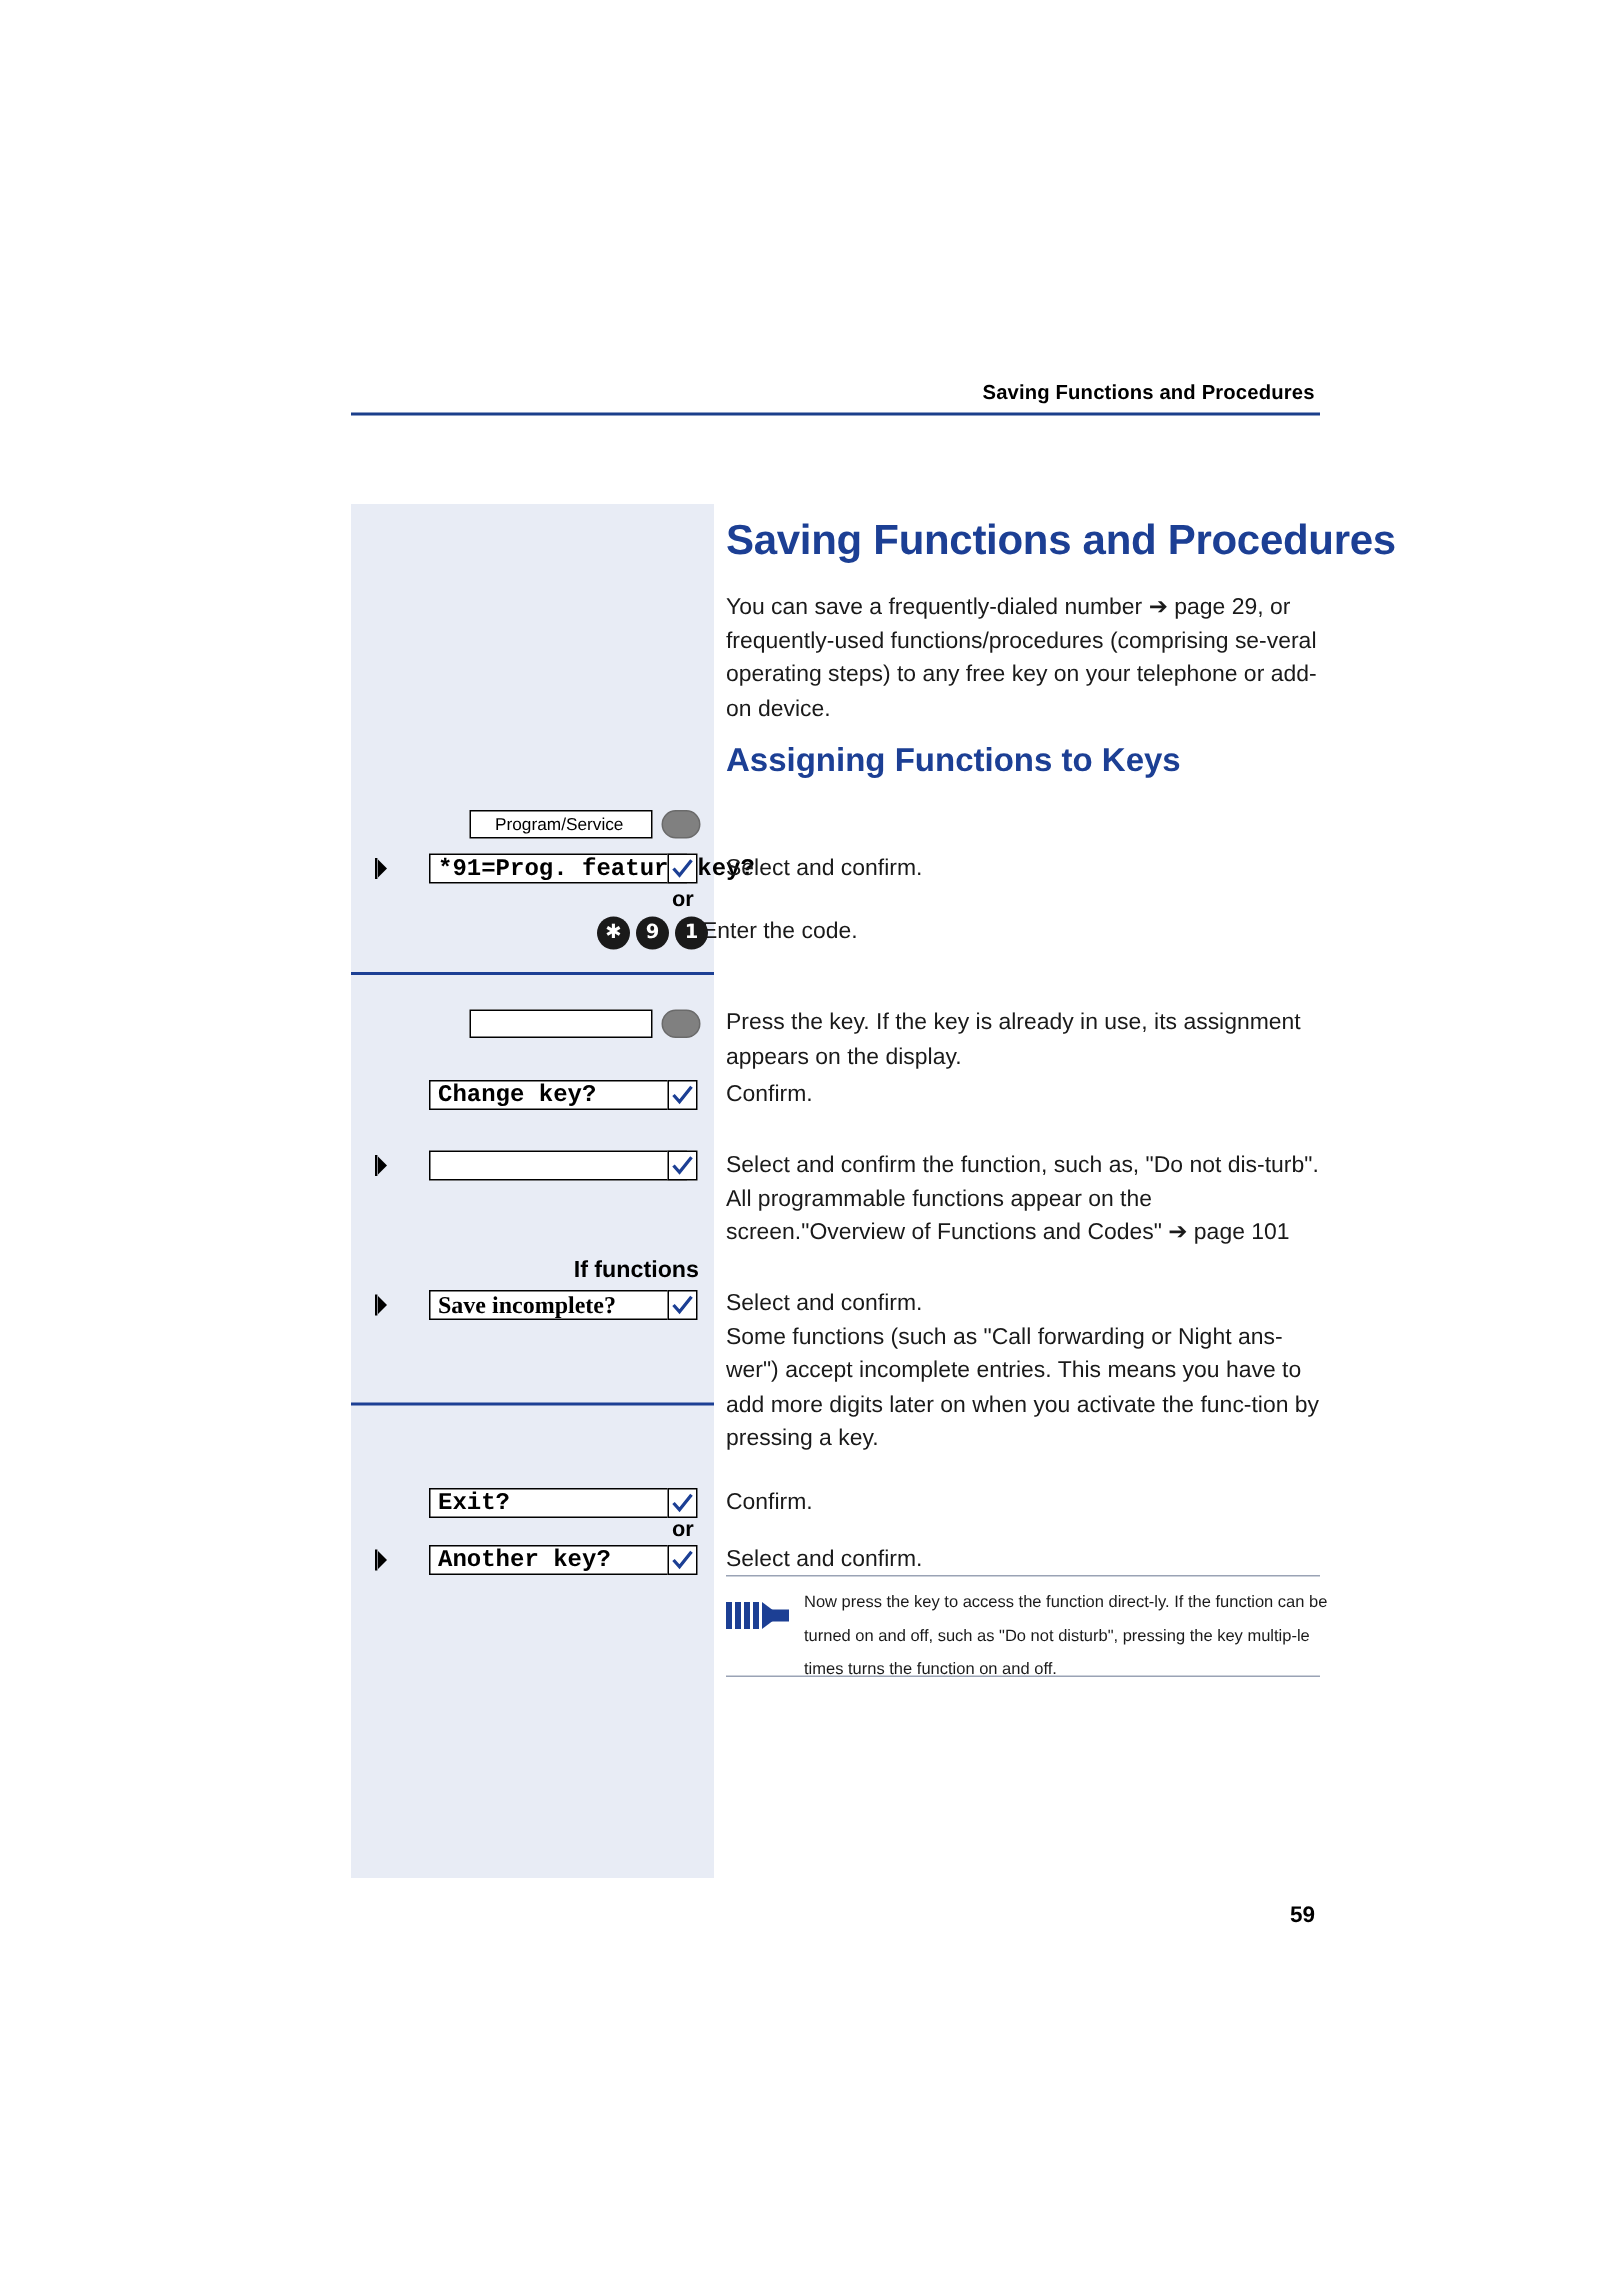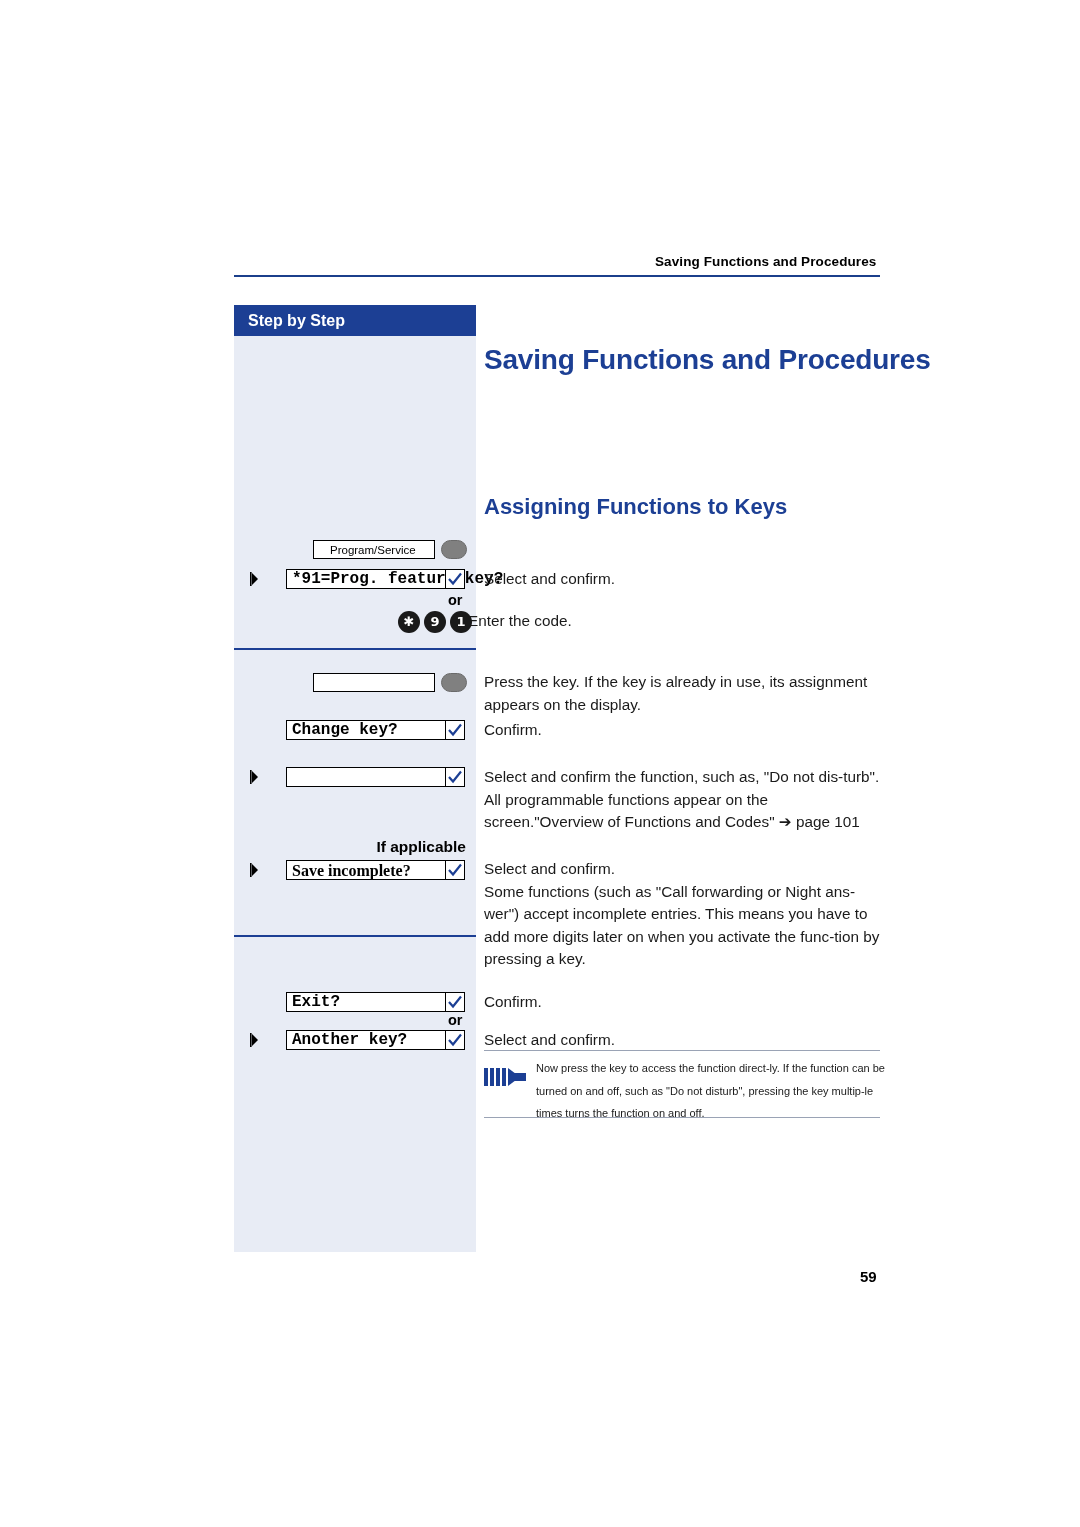--- a/index.html
+++ b/index.html
@@ -225,23 +225,20 @@
   }
 </style>
 </head>
 <body>
 
 <div class="page">
 
   <div class="header-text">Saving Functions and Procedures</div>
   <div class="header-rule"></div>
 
-  <div class="stepbystep-bar">
-    <span>Step by Step</span>
-  </div>
   <div class="left-panel"></div>
 
   <div class="left-divider" style="top:648px;"></div>
   <div class="left-divider" style="top:935px;"></div>
 
   <div class="key-label-box" style="left:313px; top:540px; width:122px;">Program/Service</div>
   <div class="key-led" style="left:441px; top:540px;"></div>
 
   <div class="arrowglyph" style="left:250px; top:569px;">
     <svg width="11" height="20" viewBox="0 0 11 20">
@@ -278,21 +275,21 @@
         <rect x="0" y="3" width="1.6" height="14" fill="#000"></rect>
       </svg>
   </div>
   <div class="disp disp-empty" style="left:268px; top:767px; width:172px;"></div>
   <div class="checkbox" style="left:445px; top:767px;">
     <svg width="18" height="18" viewBox="0 0 18 18">
         <path d="M3 9 L7 13.5 L15 3.5" stroke="#1c3f94" stroke-width="2.2" fill="none"></path>
       </svg>
   </div>
 
-  <div class="if-applicable" style="left:276px; top:838px; width:190px;">If applicable</div>
+  <div class="if-applicable" style="left:276px; top:838px; width:190px;">If functions</div>
 
   <div class="arrowglyph" style="left:250px; top:860px;">
     <svg width="11" height="20" viewBox="0 0 11 20">
         <path d="M2 4 L8 10 L2 16 Z" fill="#000"></path>
         <rect x="0" y="3" width="1.6" height="14" fill="#000"></rect>
       </svg>
   </div>
   <div class="disp" style="left:268px; top:860px; width:172px;font-family:Liberation Serif, serif;">Save incomplete?</div>
   <div class="checkbox" style="left:445px; top:860px;">
     <svg width="18" height="18" viewBox="0 0 18 18">
@@ -317,20 +314,21 @@
   </div>
   <div class="disp" style="left:268px; top:1030px; width:172px;">Another key?</div>
   <div class="checkbox" style="left:445px; top:1030px;">
     <svg width="18" height="18" viewBox="0 0 18 18">
         <path d="M3 9 L7 13.5 L15 3.5" stroke="#1c3f94" stroke-width="2.2" fill="none"></path>
       </svg>
   </div>
 
   <div class="title-main">Saving Functions and Procedures</div>
 
+  <div class="para" style="left:484px; top:394px; width:400px;">You can save a frequently-dialed number ➔ page 29, or frequently-used functions/procedures (comprising se-veral operating steps) to any free key on your telephone or add-on device.</div>
 
   <div class="title-sub">Assigning Functions to Keys</div>
 
   <div class="para" style="left:484px; top:568px; width:400px;">Select and confirm.</div>
   <div class="para" style="left:468px; top:610px; width:400px;">Enter the code.</div>
   <div class="para" style="left:484px; top:671px; width:400px;">Press the key. If the key is already in use, its assignment appears on the display.</div>
   <div class="para" style="left:484px; top:719px; width:400px;">Confirm.</div>
   <div class="para" style="left:484px; top:766px; width:400px; white-space: pre-line;">Select and confirm the function, such as, "Do not dis-turb".
 All programmable functions appear on the screen."Overview of Functions and Codes" ➔ page 101</div>
   <div class="para" style="left:484px; top:858px; width:400px; white-space: pre-line;">Select and confirm.

